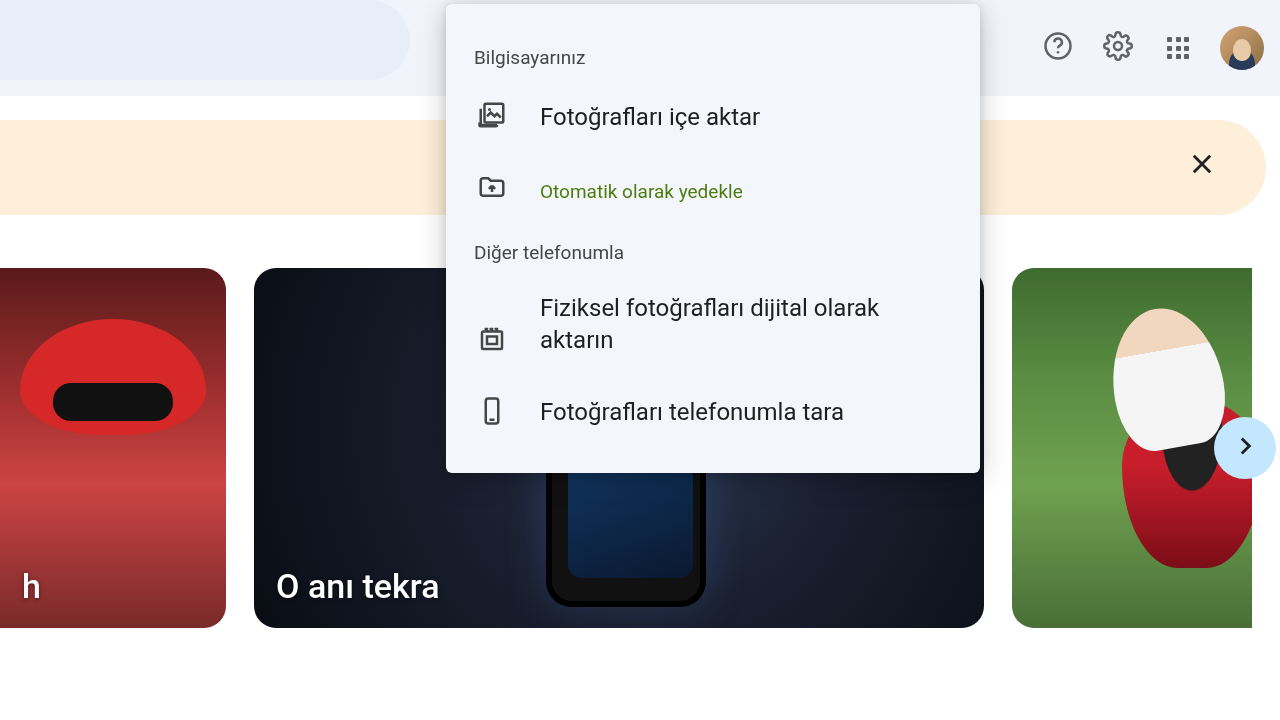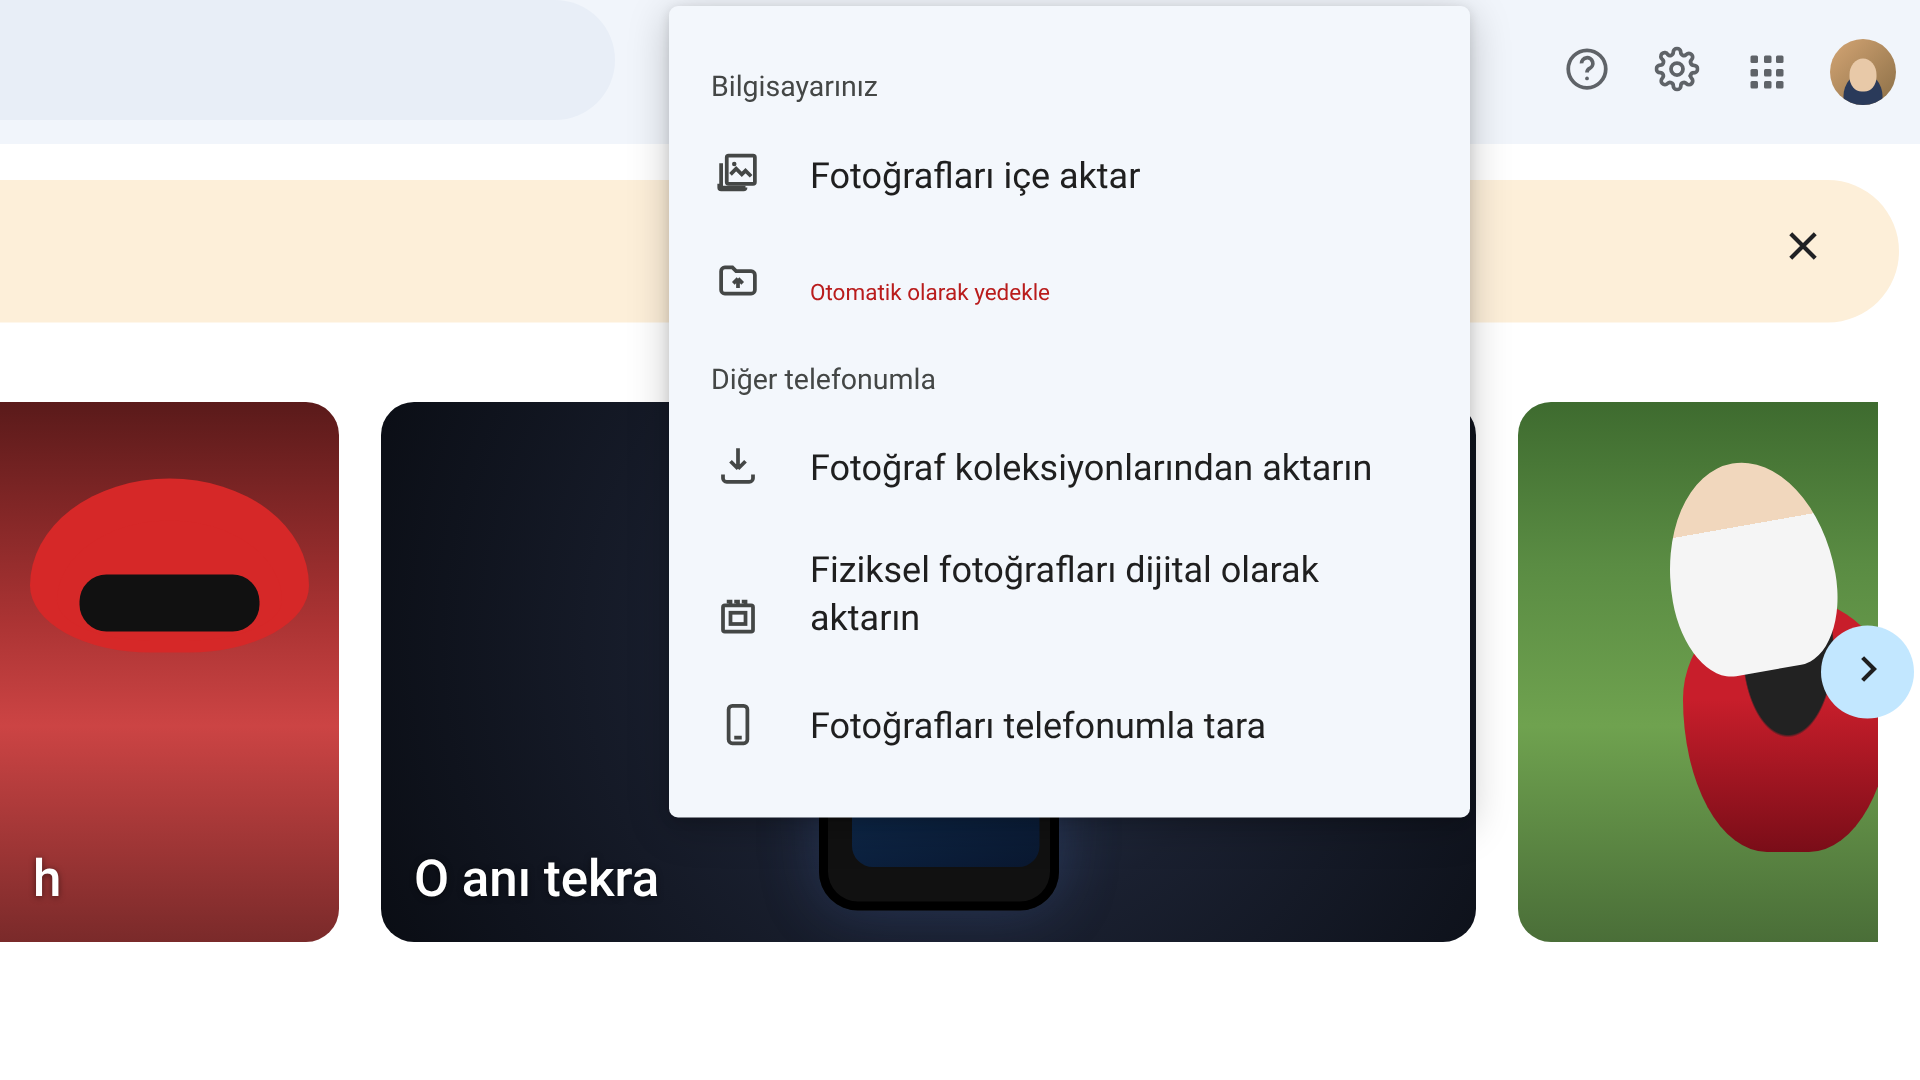--- a/index.html
+++ b/index.html
@@ -179,21 +179,21 @@
     width: 36px; height:36px; flex:0 0 36px;
     display:flex; align-items:center; justify-content:center;
     color:#444746;
   }
   .menu-item .mi-icon svg{ width:30px; height:30px; }
   .menu-item .mi-text{
     display:flex; flex-direction:column; gap:2px;
     font-size: 24px; line-height:1.35;
   }
   .menu-item .mi-sub{
-    font-size: 15px; color:#b91c1c;
+    font-size: 19px; color:#4d7c0f;
   }
   .card-caption{ text-shadow:0 1px 4px rgba(0,0,0,.5); }
 </style>
 </head>
 <body>
 
 <div class="header">
   <div class="search-pill"></div>
 
   <div class="header-icon-btn" title="Yardım">
@@ -285,29 +285,20 @@
           <path d="M12 16v-5m0 0l-2.5 2.5M12 11l2.5 2.5"></path>
         </svg>
     </span>
     <span class="mi-text">
       <span class="mi-sub">Otomatik olarak yedekle</span>
     </span>
   </div>
 
   <div class="section-label">Diğer telefonumla</div>
 
-  <div class="menu-item">
-    <span class="mi-icon">
-      <svg viewBox="0 0 24 24" fill="none" stroke="currentColor" stroke-width="2">
-          <path d="M12 3v11m0 0l-4-4m4 4l4-4"></path>
-          <path d="M4 17v2a2 2 0 0 0 2 2h12a2 2 0 0 0 2-2v-2"></path>
-        </svg>
-    </span>
-    <span class="mi-text">Fotoğraf koleksiyonlarından aktarın</span>
-  </div>
 
 
   <div class="menu-item">
     <span class="mi-icon">
       <svg viewBox="0 0 24 24" fill="none" stroke="currentColor" stroke-width="2">
           <rect x="4" y="6" width="16" height="14" rx="1"></rect>
           <path d="M6 4h2v2M10 4h2v2M14 4h2v2"></path>
           <rect x="8" y="10" width="8" height="6"></rect>
         </svg>
     </span>

